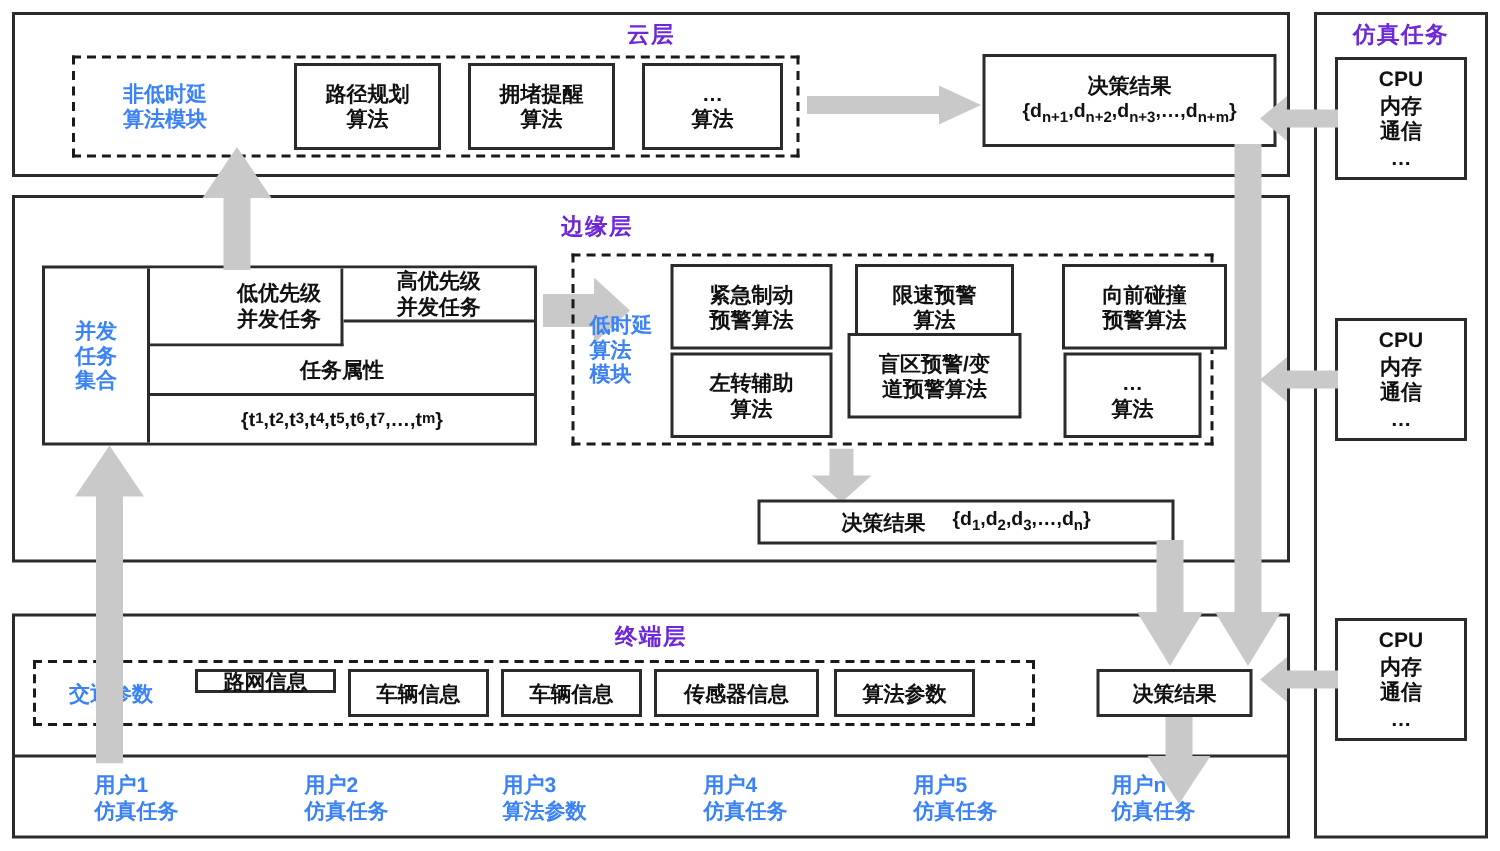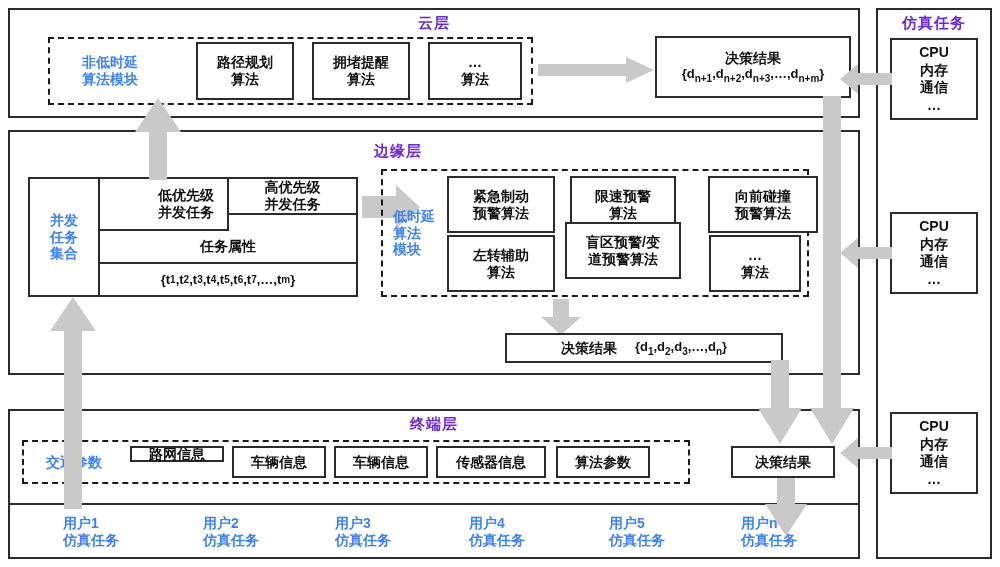--- a/index.html
+++ b/index.html
@@ -193,21 +193,21 @@
 
   <div class="box" style="left:731px;top:446px;width:104px;height:32px;">决策结果</div>
 
   <div style="position:absolute;left:10px;top:503px;width:848px;height:2px;background:#2b2b2b;"></div>
 
   <div class="plain twoline" style="left:28px;top:508px;width:126px;height:48px;">用户1
 仿真任务</div>
   <div class="plain twoline" style="left:168px;top:508px;width:126px;height:48px;">用户2
 仿真任务</div>
   <div class="plain twoline" style="left:300px;top:508px;width:126px;height:48px;">用户3
-仿真任务</div>
+算法参数</div>
   <div class="plain twoline" style="left:434px;top:508px;width:126px;height:48px;">用户4
 仿真任务</div>
   <div class="plain twoline" style="left:574px;top:508px;width:126px;height:48px;">用户5
 仿真任务</div>
   <div class="plain twoline" style="left:706px;top:508px;width:126px;height:48px;">用户n
 仿真任务</div>
 
   <div class="arrow" style="left:50px;top:297px;width:46px;height:212px;">
     <svg viewBox="0 0 46 212" preserveAspectRatio="none">
       <polygon class="arw-fill" points="23,0 46,34 32,34 32,212 14,212 14,34 0,34"></polygon>

